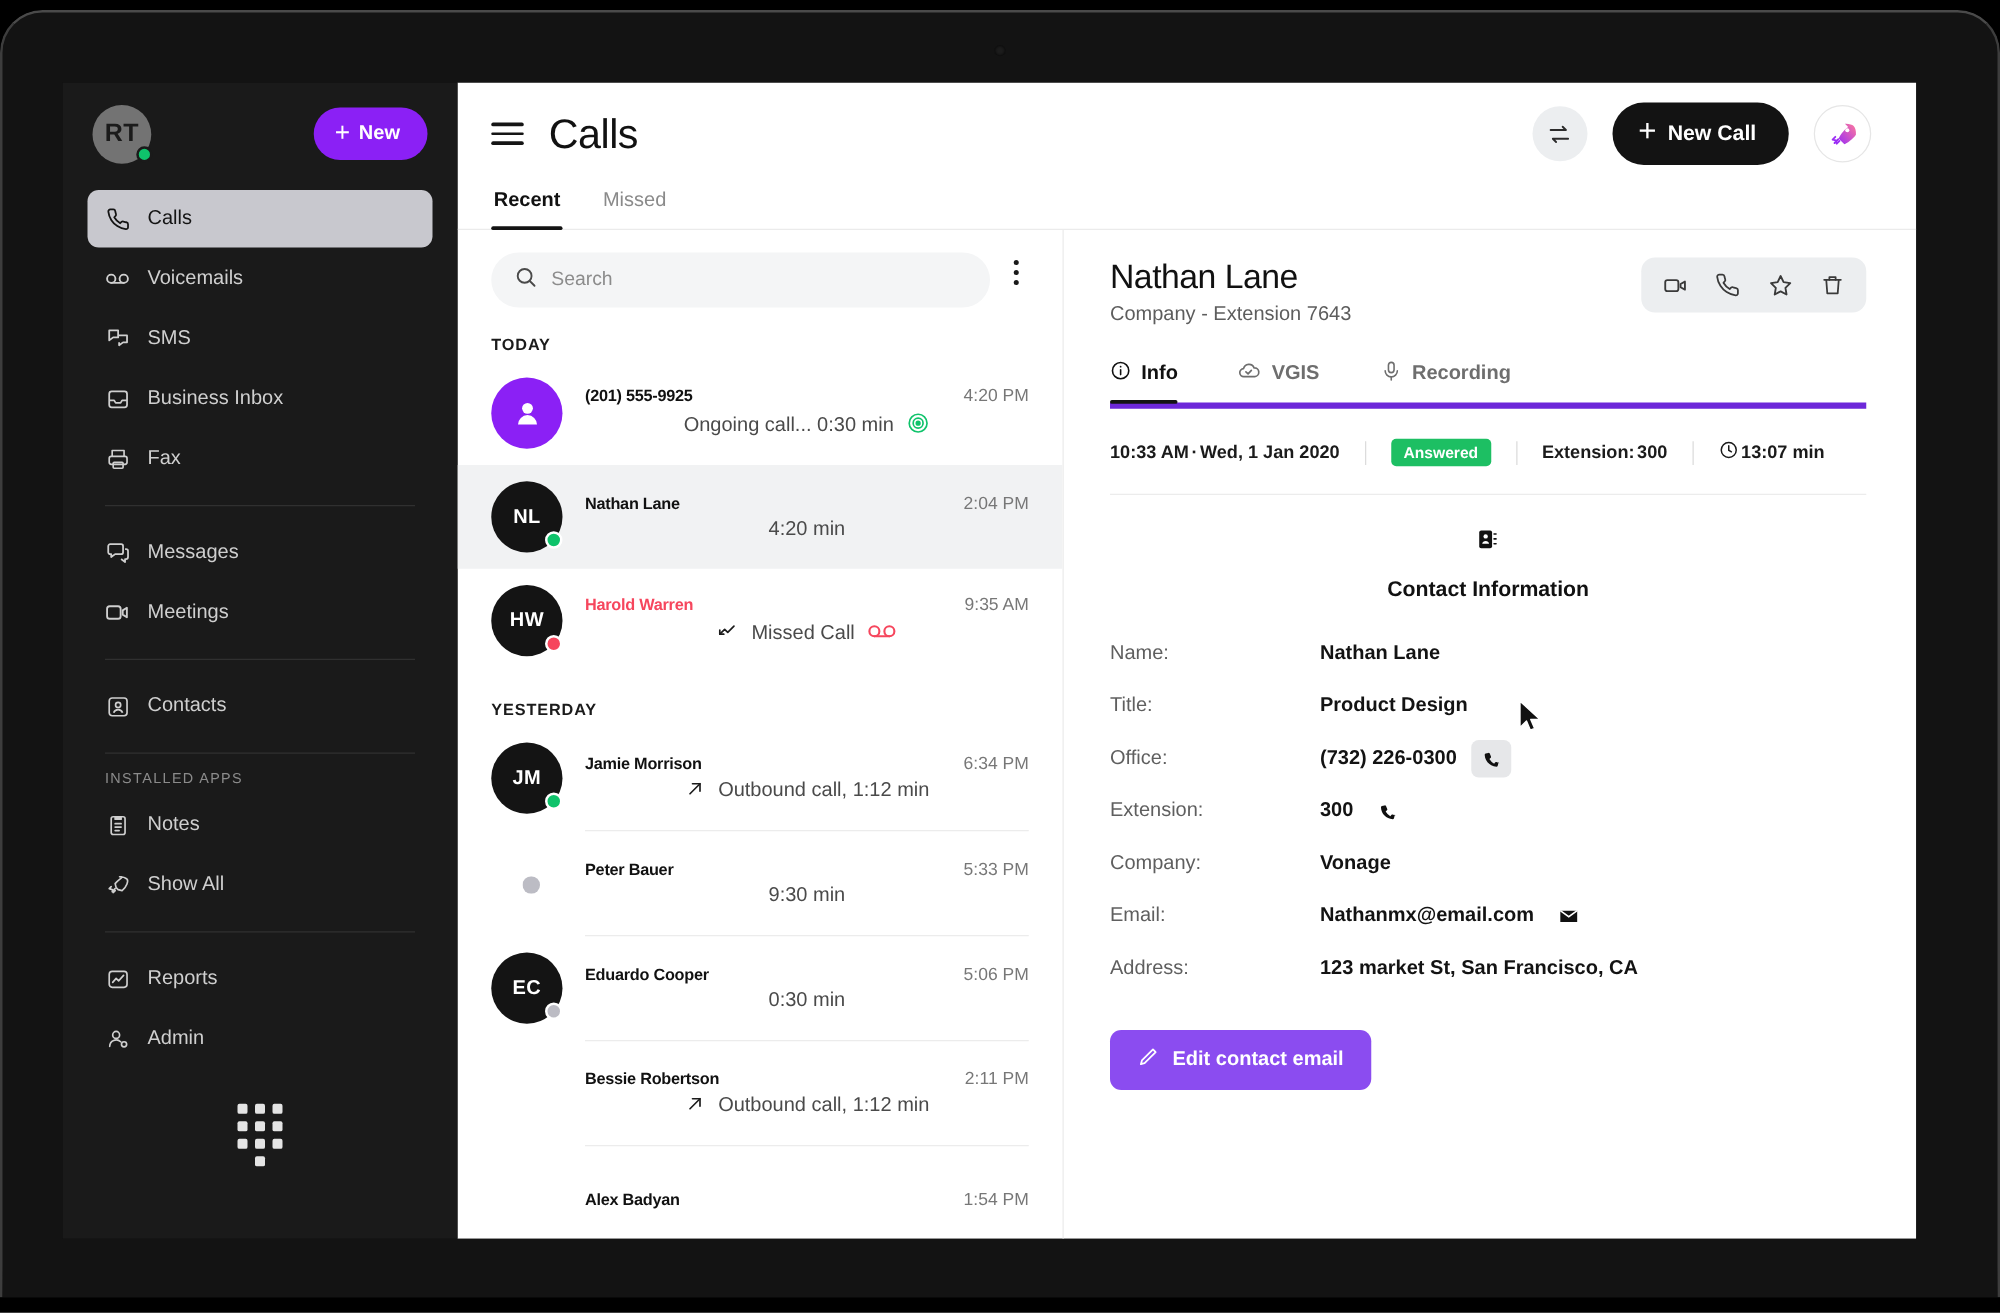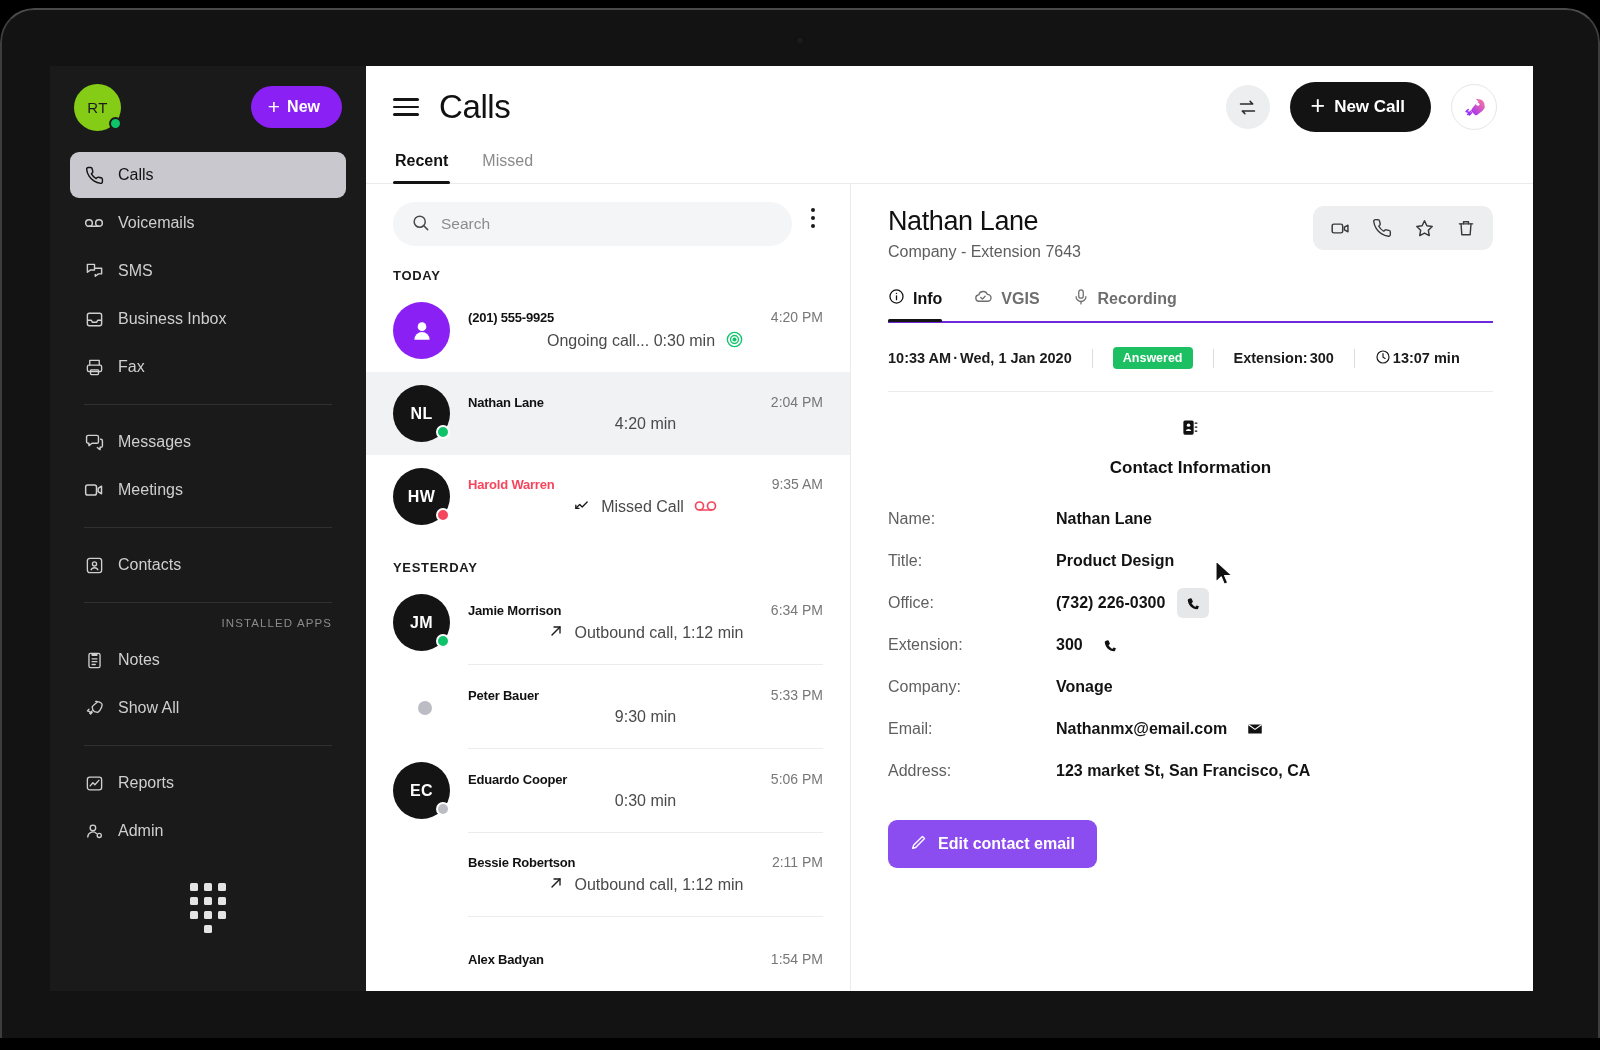--- a/index.html
+++ b/index.html
@@ -51,23 +51,23 @@
     position: relative;
   }
   .sb-top {
     height: 82px;
     display: flex; align-items: center; justify-content: space-between;
     padding: 0 4px;
   }
   .avatar-wrap { position: relative; width: 47px; height: 47px; }
   .avatar {
     width: 47px; height: 47px; border-radius: 50%;
-    background: #84cc16; color: #1b1b1b;
+    background: #737373; color: #1b1b1b;
     display: flex; align-items: center; justify-content: center;
-    font-size: 15px; font-weight: 400; letter-spacing: .3px;
+    font-size: 20px; font-weight: 700; letter-spacing: .3px;
   }
   .presence {
     position: absolute; right: -1px; bottom: 1px;
     width: 13px; height: 13px; border-radius: 50%;
     background: #0fc36b; border: 2px solid #1a1a1a;
   }
   .new-btn {
     display: flex; align-items: center; gap: 7px;
     background: #8b20f5; color: #fff;
     border-radius: 22px; height: 42px; padding: 0 22px 0 17px;
@@ -82,21 +82,21 @@
     height: 46px; padding: 0 14px; border-radius: 9px;
     color: #cfcfcf; font-size: 16px; cursor: pointer;
     margin-bottom: 2px;
   }
   .nav-item.active { background: #c8c8ce; color: #141414; font-weight: 500; }
   .nav-item .ic { width: 20px; height: 20px; display: flex; align-items: center; justify-content: center; flex: 0 0 20px;}
   .nav-item svg { display: block; }
   .divider { height: 1px; background: #303030; margin: 14px 14px; }
   .section-label {
     color: #8b8b8b; font-size: 11.5px; letter-spacing: 1.1px;
-    font-weight: 500; padding: 0 14px; margin: 6px 0 8px; text-align: right;
+    font-weight: 500; padding: 0 14px; margin: 6px 0 8px;
   }
   .dialpad {
     position: absolute; left: 0; right: 0; bottom: 58px;
     display: flex; justify-content: center;
   }
   .dialpad .grid {
     display: grid; grid-template-columns: repeat(3, 8px); gap: 6px;
     justify-items: center;
   }
   .dialpad i { width: 8px; height: 8px; background: #e4e4e4; border-radius: 1.5px; display: block; }
@@ -209,21 +209,21 @@
   .detail { flex: 1; padding: 22px 40px 0 37px; min-width: 0; overflow: hidden; }
   .detail-head { display: flex; align-items: flex-start; justify-content: space-between; }
   .dh-name { font-size: 27px; color: #111; letter-spacing: -.4px; font-weight: 400; }
   .dh-sub { font-size: 16px; color: #5d5d5d; margin-top: 6px; }
   .action-bar {
     display: flex; align-items: center; gap: 8px;
     background: #eceef0; border-radius: 11px; padding: 7px 10px;
   }
   .action-bar .act { width: 34px; height: 30px; display: flex; align-items: center; justify-content: center; cursor: pointer; }
 
-  .detail-tabs { display: flex; gap: 32px; margin-top: 26px; border-bottom: 2px solid #6d28d9; }
+  .detail-tabs { display: flex; gap: 48px; margin-top: 26px; border-bottom: 5px solid #6d28d9; }
   .dtab {
     display: flex; align-items: center; gap: 8px;
     font-size: 16px; font-weight: 700; color: #6e6e6e;
     padding-bottom: 11px; cursor: pointer; position: relative;
   }
   .dtab.active { color: #111; }
   .dtab.active::after {
     content:""; position: absolute; left: 0; right: 0; bottom: -1px; height: 3px;
     background: #131313; border-radius: 2px;
   }

